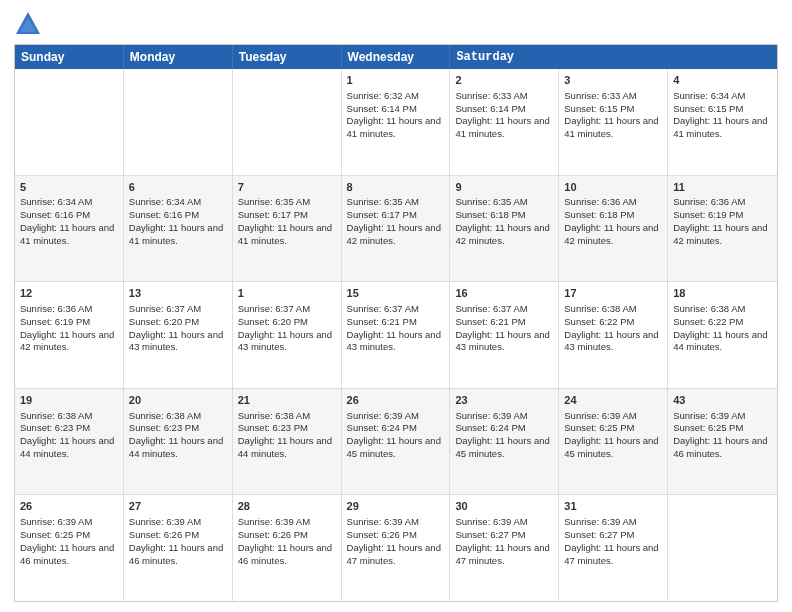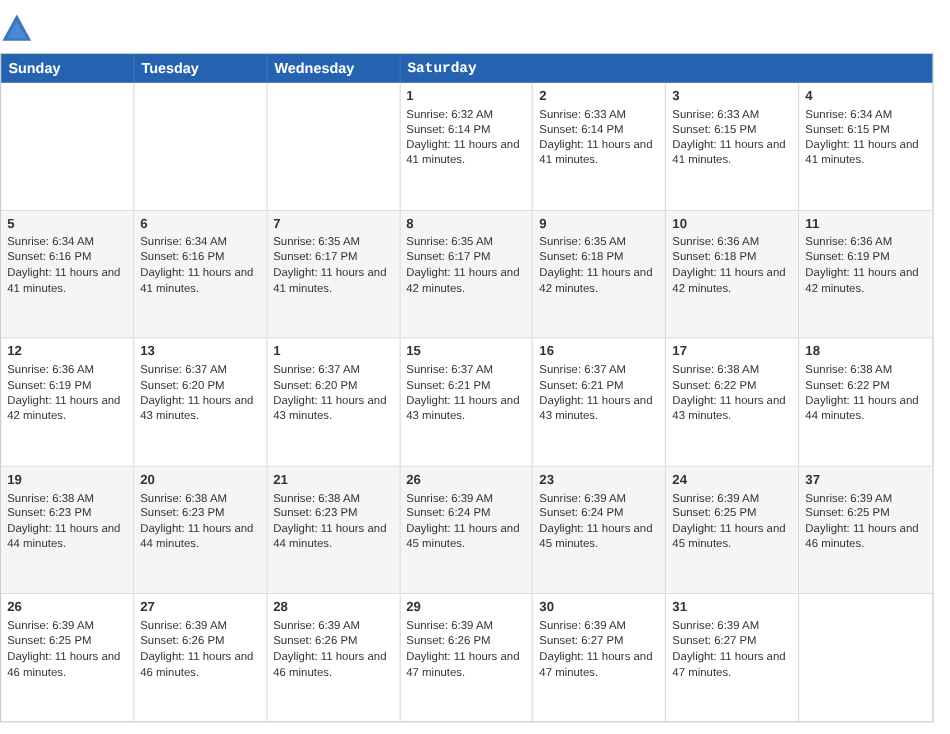--- a/index.html
+++ b/index.html
@@ -8,21 +8,21 @@
       background: #fff;
       width: 792px;
       height: 612px;
       overflow: hidden;
     }
     .page {
       width: 792px;
       height: 612px;
       display: flex;
       flex-direction: column;
-      padding: 10px 14px 10px 0;
+      padding: 10px 14px 10px 14px;
     }
     .header {
       display: flex;
       justify-content: space-between;
       align-items: flex-start;
       margin-bottom: 6px;
     }
     .logo-area {
       display: flex;
       align-items: center;
@@ -127,20 +127,21 @@
     </div>
     <div class="title-area">
       <div class="month-title"></div>
       <div class="subtitle"></div>
     </div>
   </div>
 
   <div class="calendar">
     <div class="cal-header">
     <div class="cal-header-cell">Sunday</div>
+        <div class="cal-header-cell">Monday</div>
         <div class="cal-header-cell">Tuesday</div>
         <div class="cal-header-cell">Wednesday</div>
         <div class="cal-header-cell">Saturday</div>
       </div>
     <div class="cal-body">
     <div class="cal-row">
           <div class="cal-cell"></div>
           <div class="cal-cell"></div>
           <div class="cal-cell"></div>
           <div class="cal-cell"><span class="day-num">1</span><span style="white-space: pre-line;">Sunrise: 6:32 AM
@@ -214,21 +215,21 @@
 Daylight: 11 hours and 44 minutes.</span></div>
           <div class="cal-cell shaded"><span class="day-num">26</span><span style="white-space: pre-line;">Sunrise: 6:39 AM
 Sunset: 6:24 PM
 Daylight: 11 hours and 45 minutes.</span></div>
           <div class="cal-cell shaded"><span class="day-num">23</span><span style="white-space: pre-line;">Sunrise: 6:39 AM
 Sunset: 6:24 PM
 Daylight: 11 hours and 45 minutes.</span></div>
           <div class="cal-cell shaded"><span class="day-num">24</span><span style="white-space: pre-line;">Sunrise: 6:39 AM
 Sunset: 6:25 PM
 Daylight: 11 hours and 45 minutes.</span></div>
-          <div class="cal-cell shaded"><span class="day-num">37</span><span style="white-space: pre-line;">Sunrise: 6:39 AM
+          <div class="cal-cell shaded"><span class="day-num">43</span><span style="white-space: pre-line;">Sunrise: 6:39 AM
 Sunset: 6:25 PM
 Daylight: 11 hours and 46 minutes.</span></div>
         </div>
         <div class="cal-row">
           <div class="cal-cell"><span class="day-num">26</span><span style="white-space: pre-line;">Sunrise: 6:39 AM
 Sunset: 6:25 PM
 Daylight: 11 hours and 46 minutes.</span></div>
           <div class="cal-cell"><span class="day-num">27</span><span style="white-space: pre-line;">Sunrise: 6:39 AM
 Sunset: 6:26 PM
 Daylight: 11 hours and 46 minutes.</span></div>

